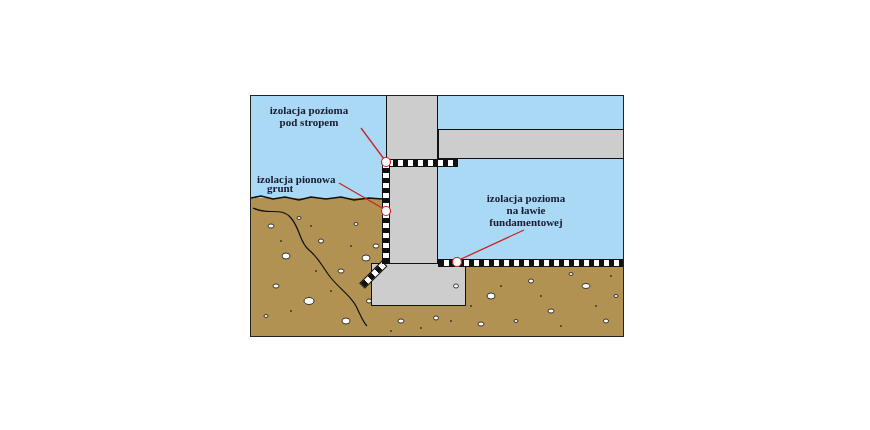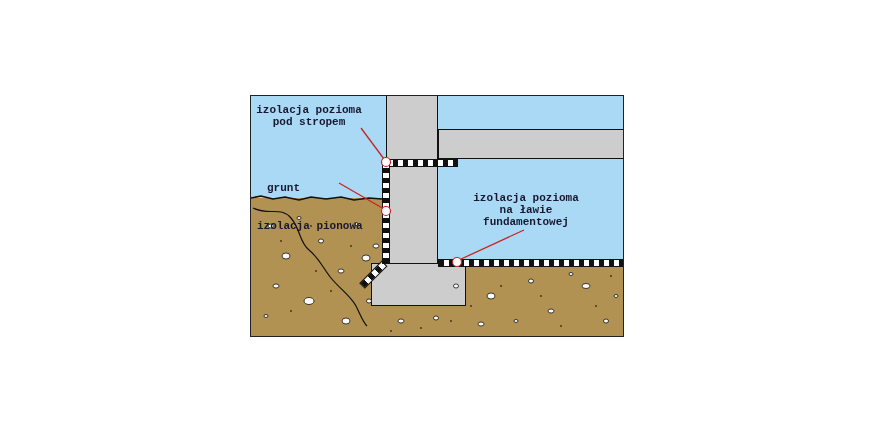--- a/index.html
+++ b/index.html
@@ -1,17 +1,17 @@
 <!DOCTYPE html>
 <html style="--sky: #a9d9f5; --soil: #b29253; --concrete: #cdcdcd; --concrete-dark: #a3a3a3; --leader: #cc2222; --label-text: #181830; --outline: #111111;"><head>
 <meta charset="utf-8">
 <style>
   html,body{margin:0;padding:0;background:#fff;}
   .canvas{position:relative;width:870px;height:390px;background:#fff;overflow:hidden;
-          font-family:Liberation Mono, monospace;}
+          font-family:Liberation Serif, serif;}
   .diagram{position:absolute;left:250px;top:95px;width:372px;height:240px;
            background:var(--sky,#a9d9f5);border:1px solid #222;overflow:hidden;box-sizing:content-box;}
   .layer{position:absolute;}
   .ground{left:0;top:102px;width:372px;height:138px;background:var(--soil,#b29253);}
   .sky-right{left:187px;top:0;width:185px;height:171px;background:var(--sky,#a9d9f5);}
   .slab{left:187px;top:33px;width:186px;height:30px;background:var(--concrete,#cdcdcd);
         border:1px solid var(--outline,#111);border-right:none;box-sizing:border-box;}
   .step{left:165px;top:23px;width:22px;height:42px;background:var(--concrete-dark,#a3a3a3);
         border:1px solid var(--outline,#111);box-sizing:border-box;}
   .wall{left:135px;top:-1px;width:52px;height:169px;background:var(--concrete,#cdcdcd);
@@ -114,21 +114,21 @@
         <circle cx="135" cy="66" r="4.5"></circle>
         <circle cx="135" cy="115" r="4.5"></circle>
         <circle cx="206" cy="166" r="4.5"></circle>
       </g>
     </svg>
   </div>
 
   <div class="lbl lbl-c" style="left:252px;top:104px;width:114px;">izolacja pozioma
 pod stropem</div>
 
-  <div class="lbl" style="left:257px;top:173px;margin-top:47px;">izolacja pionowa</div>
+  <div class="lbl" style="left:257px;top:173px;">izolacja pionowa</div>
 
   <div class="lbl" style="left:267px;top:182px;">grunt</div>
 
   <div class="lbl lbl-c" style="left:467px;top:192px;width:118px;">izolacja pozioma
 na ławie
 fundamentowej</div>
 
 </div>
 
 </body></html>

